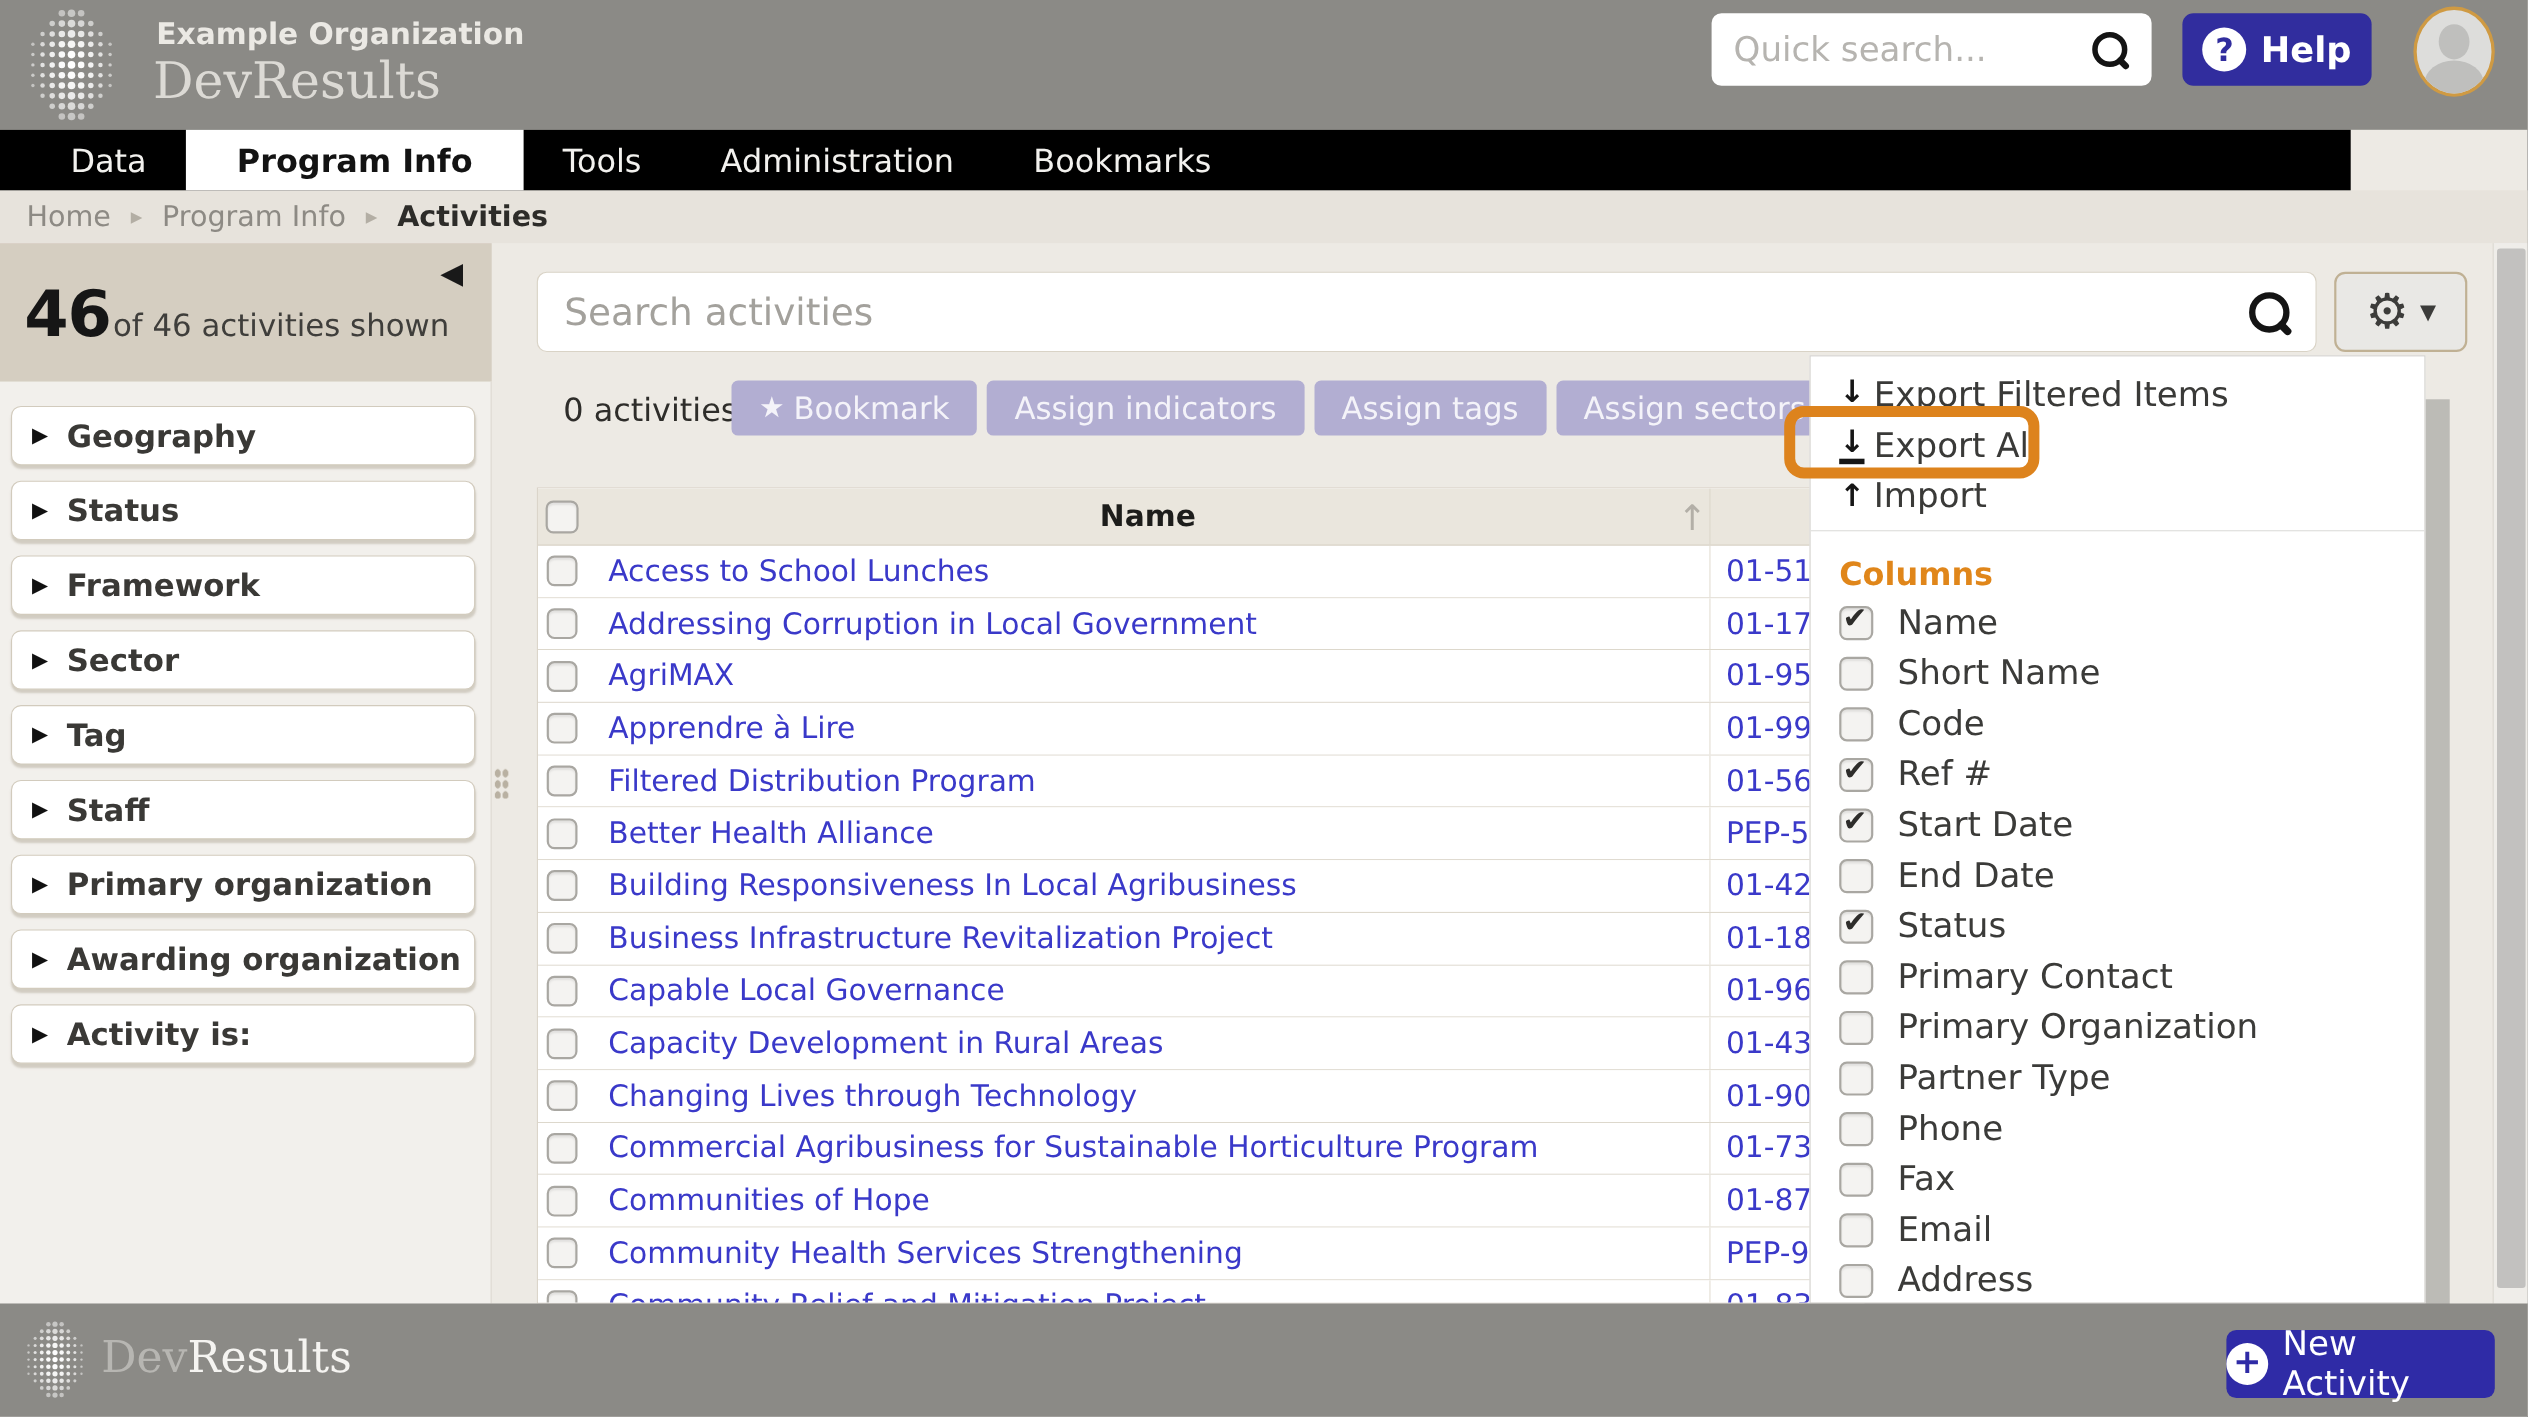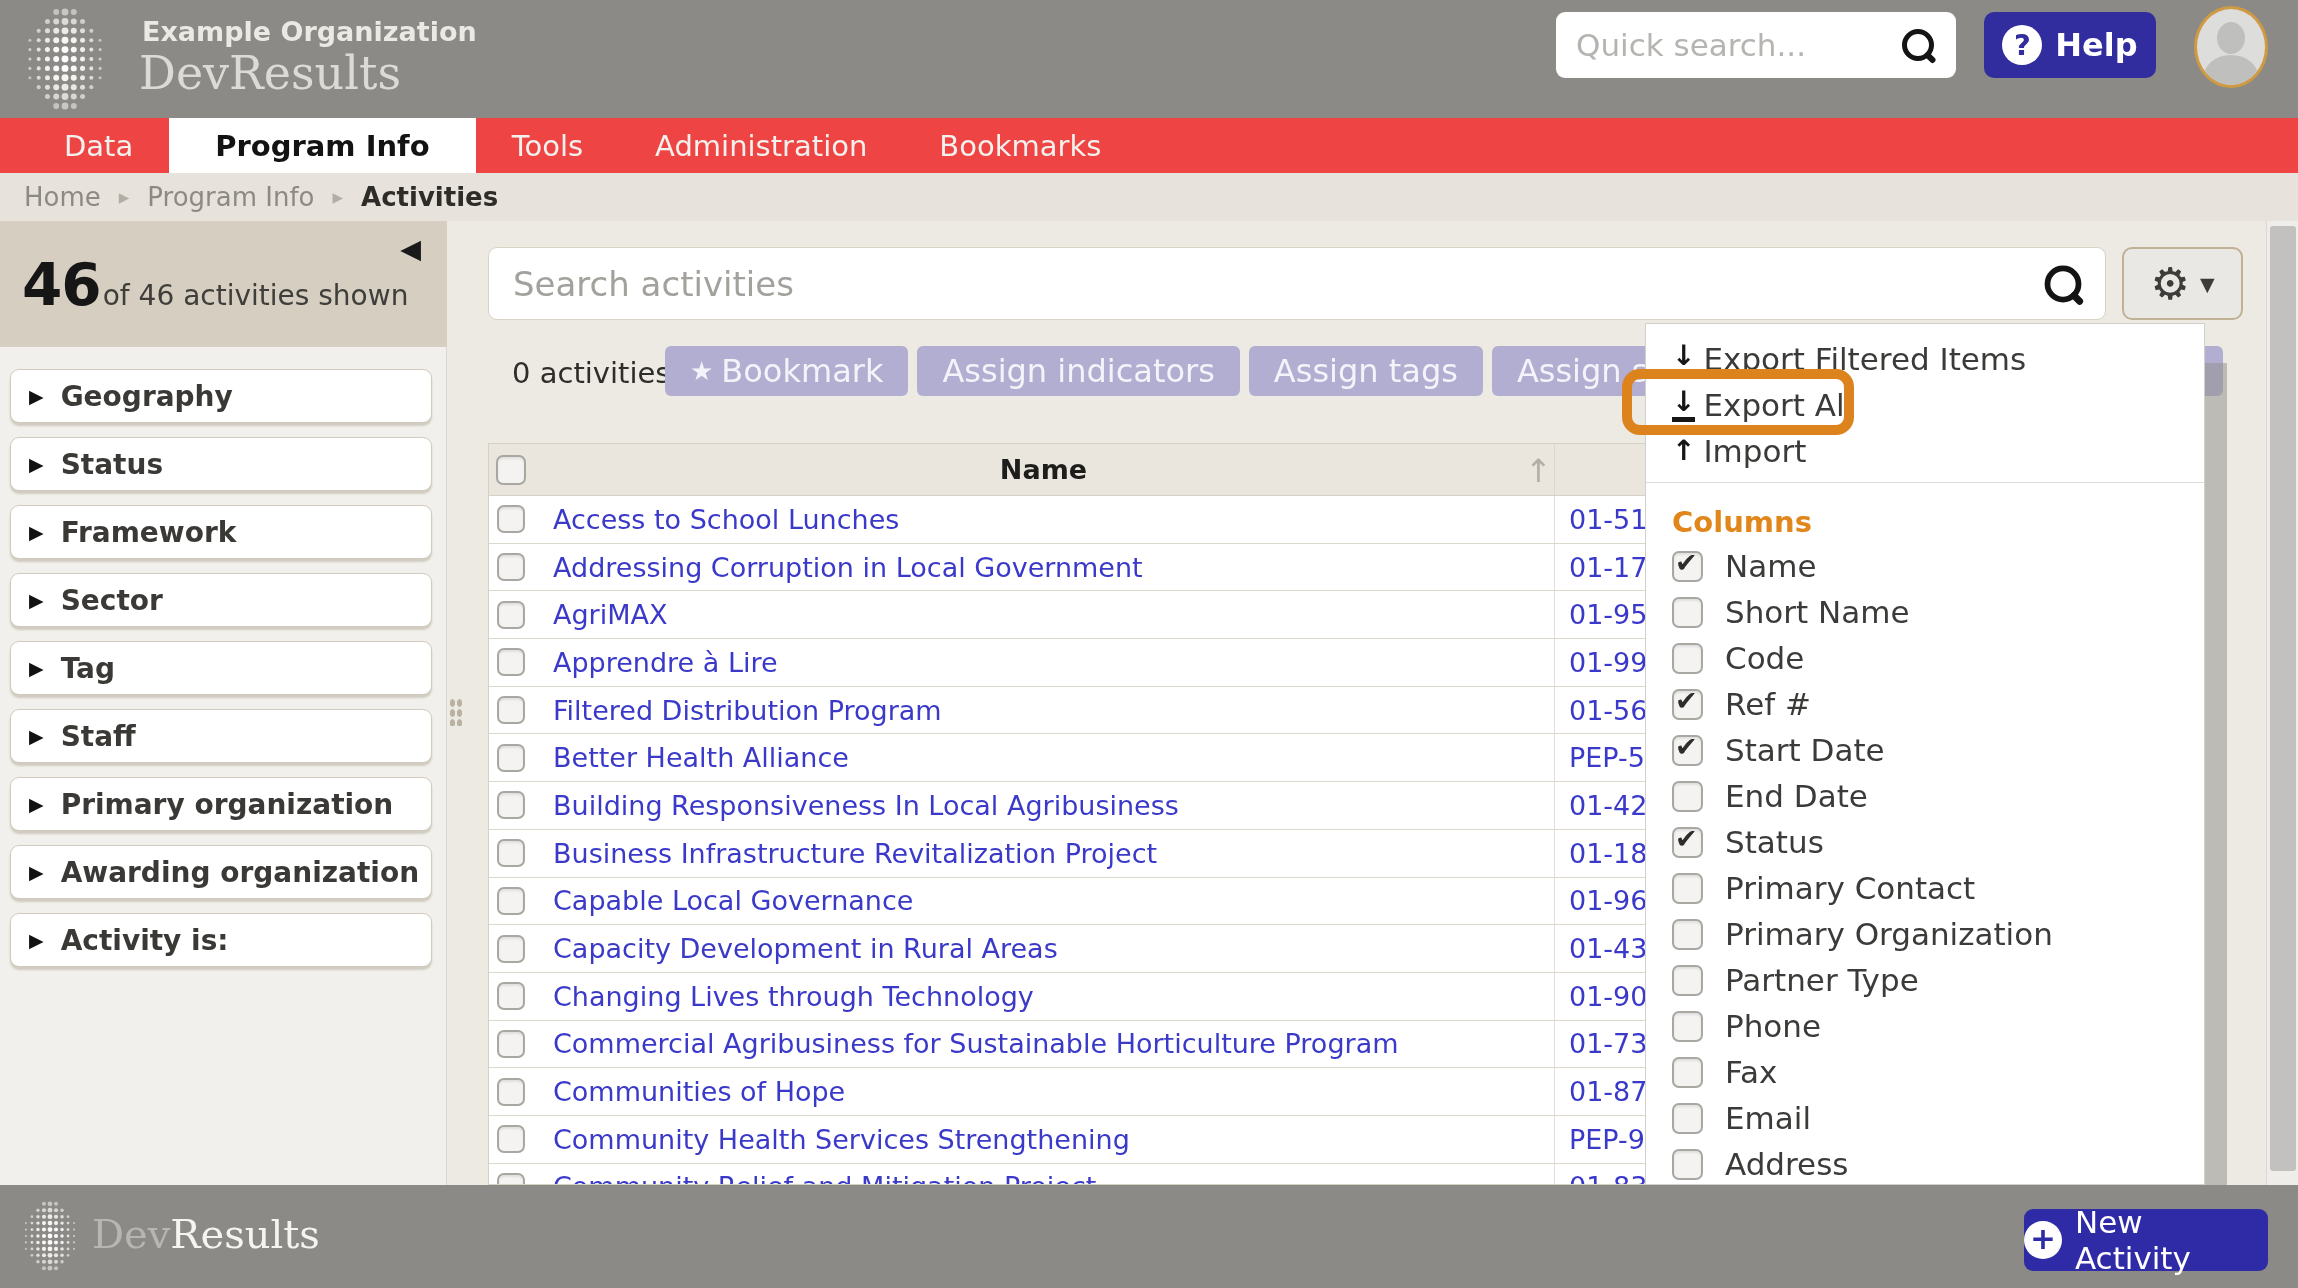--- a/index.html
+++ b/index.html
@@ -20,21 +20,21 @@
   .mag::after{content:"";position:absolute;left:27px;top:24px;width:6px;height:13px;background:#141414;transform:rotate(-45deg);border-radius:3px}
   .help-btn{position:absolute;left:1984px;top:12px;width:172px;height:66px;background:#312d9e;border-radius:10px;display:flex;align-items:center;justify-content:center;gap:13px;z-index:6}
   .help-icon{width:40px;height:40px;background:#fff;border-radius:50%;color:#312d9e;font-weight:bold;font-size:29px;display:flex;align-items:center;justify-content:center}
   .help-icon::before{content:"?"}
   .help-label{color:#fff;font-size:32px;font-weight:bold}
   .avatar{position:absolute;left:2194px;top:6px;width:74px;height:82px;border-radius:50%;background:#dddddb;border:3px solid #cf9a43;overflow:hidden;z-index:6}
   .avatar::before{content:"";position:absolute;left:50%;top:13px;transform:translateX(-50%);width:28px;height:32px;border-radius:50%;background:#bfbfbd}
   .avatar::after{content:"";position:absolute;left:50%;top:46px;transform:translateX(-50%);width:54px;height:42px;border-radius:50% 50% 0 0;background:#bfbfbd}
 
   
-  .tabs{position:absolute;left:0;top:118px;width:2298px;height:55px;background:#ef4444;display:flex;padding-left:28px;z-index:5}
+  .tabs{position:absolute;left:0;top:118px;width:2137px;height:55px;background:#000000;display:flex;padding-left:28px;z-index:5}
   .tab{height:55px;display:flex;align-items:center;padding:0 36px;font-size:29px;color:#f2f1ee;cursor:default}
   .tab.active{background:#fff;color:#131313;font-weight:bold;padding:0 46px}
 
   
   .breadcrumb{position:absolute;left:0;top:173px;width:2298px;height:48px;background:#e7e3dc;display:flex;align-items:center;padding-left:24px;font-size:26px;color:#8d8a84;z-index:4}
   .crumb.current{color:#2d2c29;font-weight:bold}
   .crumb-sep{margin:0 18px;color:#b3aea4;font-size:21px}
 
   
   .count-panel{position:absolute;left:0;top:221px;width:447px;height:126px;background:#d5cec1;z-index:3}
@@ -51,21 +51,21 @@
   
   .act-search{position:absolute;left:488px;top:247px;width:1618px;height:73px;background:#fff;border:1px solid #d9d3c6;border-radius:9px;display:flex;align-items:center;padding:0 24px;z-index:6}
   .act-search input{flex:1;border:none;outline:none;font-size:34px;color:#555;background:transparent;font-family:inherit;min-width:0}
   .act-search input::placeholder{color:#a3a19c}
   .mag-lg{transform:scale(1.15)}
   .gear-btn{position:absolute;left:2122px;top:247px;width:121px;height:73px;background:#e9e8e5;border:2px solid #c0b194;border-radius:10px;display:flex;align-items:center;justify-content:center;gap:10px;color:#3c3c3a;z-index:6}
   .gear-glyph{font-size:44px;line-height:1}
   .gear-caret{font-size:19px}
   .sel-count{position:absolute;left:512px;top:356px;font-size:29px;color:#2e2d2a;z-index:4}
   .toolbar-btns{position:absolute;left:665px;top:346px;height:50px;display:flex;gap:9px;z-index:4}
-  .tb-btn{height:50px;display:flex;align-items:center;gap:8px;padding:0 25px;background:#b2aed2;border-radius:6px;color:#f4f3f9;font-size:32px;white-space:nowrap}
+  .tb-btn{height:50px;display:flex;align-items:center;gap:8px;padding:0 25px;background:#b2aed2;border-radius:6px;color:#f4f3f9;font-size:28px;white-space:nowrap}
 
   
   .table{position:absolute;left:488px;top:443px;width:1717px;height:742px;background:#fff;border:1px solid #d7d1c5;overflow:hidden;z-index:4}
   .thead{position:relative;height:52px;background:#eae6dd;border-bottom:1px solid #d7d1c5;display:flex;align-items:center}
   .th-check{width:44px;display:flex;justify-content:center}
   .th-name{width:1021px;text-align:center;font-size:27px;font-weight:bold;color:#1d1d1b}
   .sort-arrow{position:absolute;left:1036px;top:8px;font-size:32px;color:#b3afa7}
   .th-code{flex:1;height:100%;border-left:1px solid #dcd7cb}
   .trow{display:flex;align-items:center;height:47.7px;border-bottom:1px solid #ddd8cc;background:#fff}
   .td-check{width:44px;display:flex;justify-content:center}

